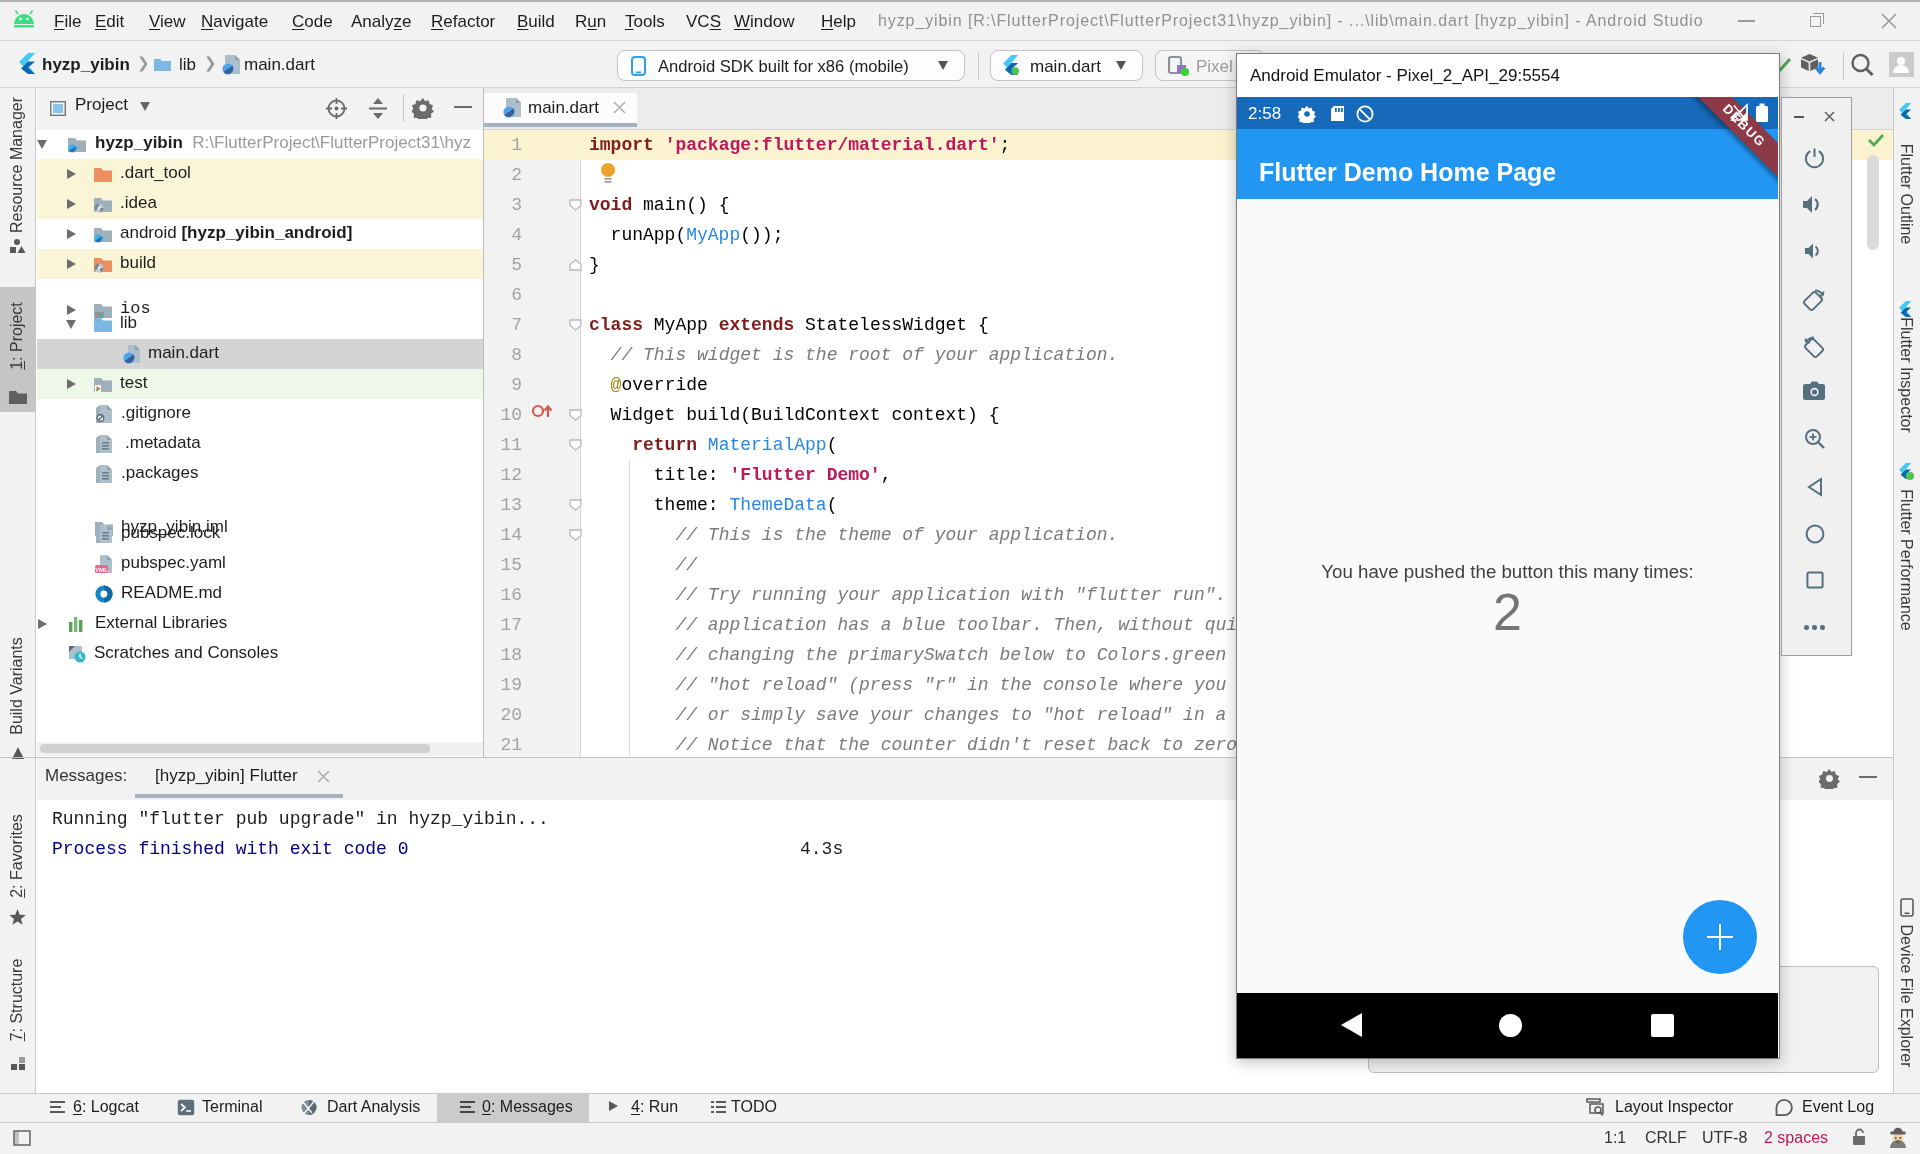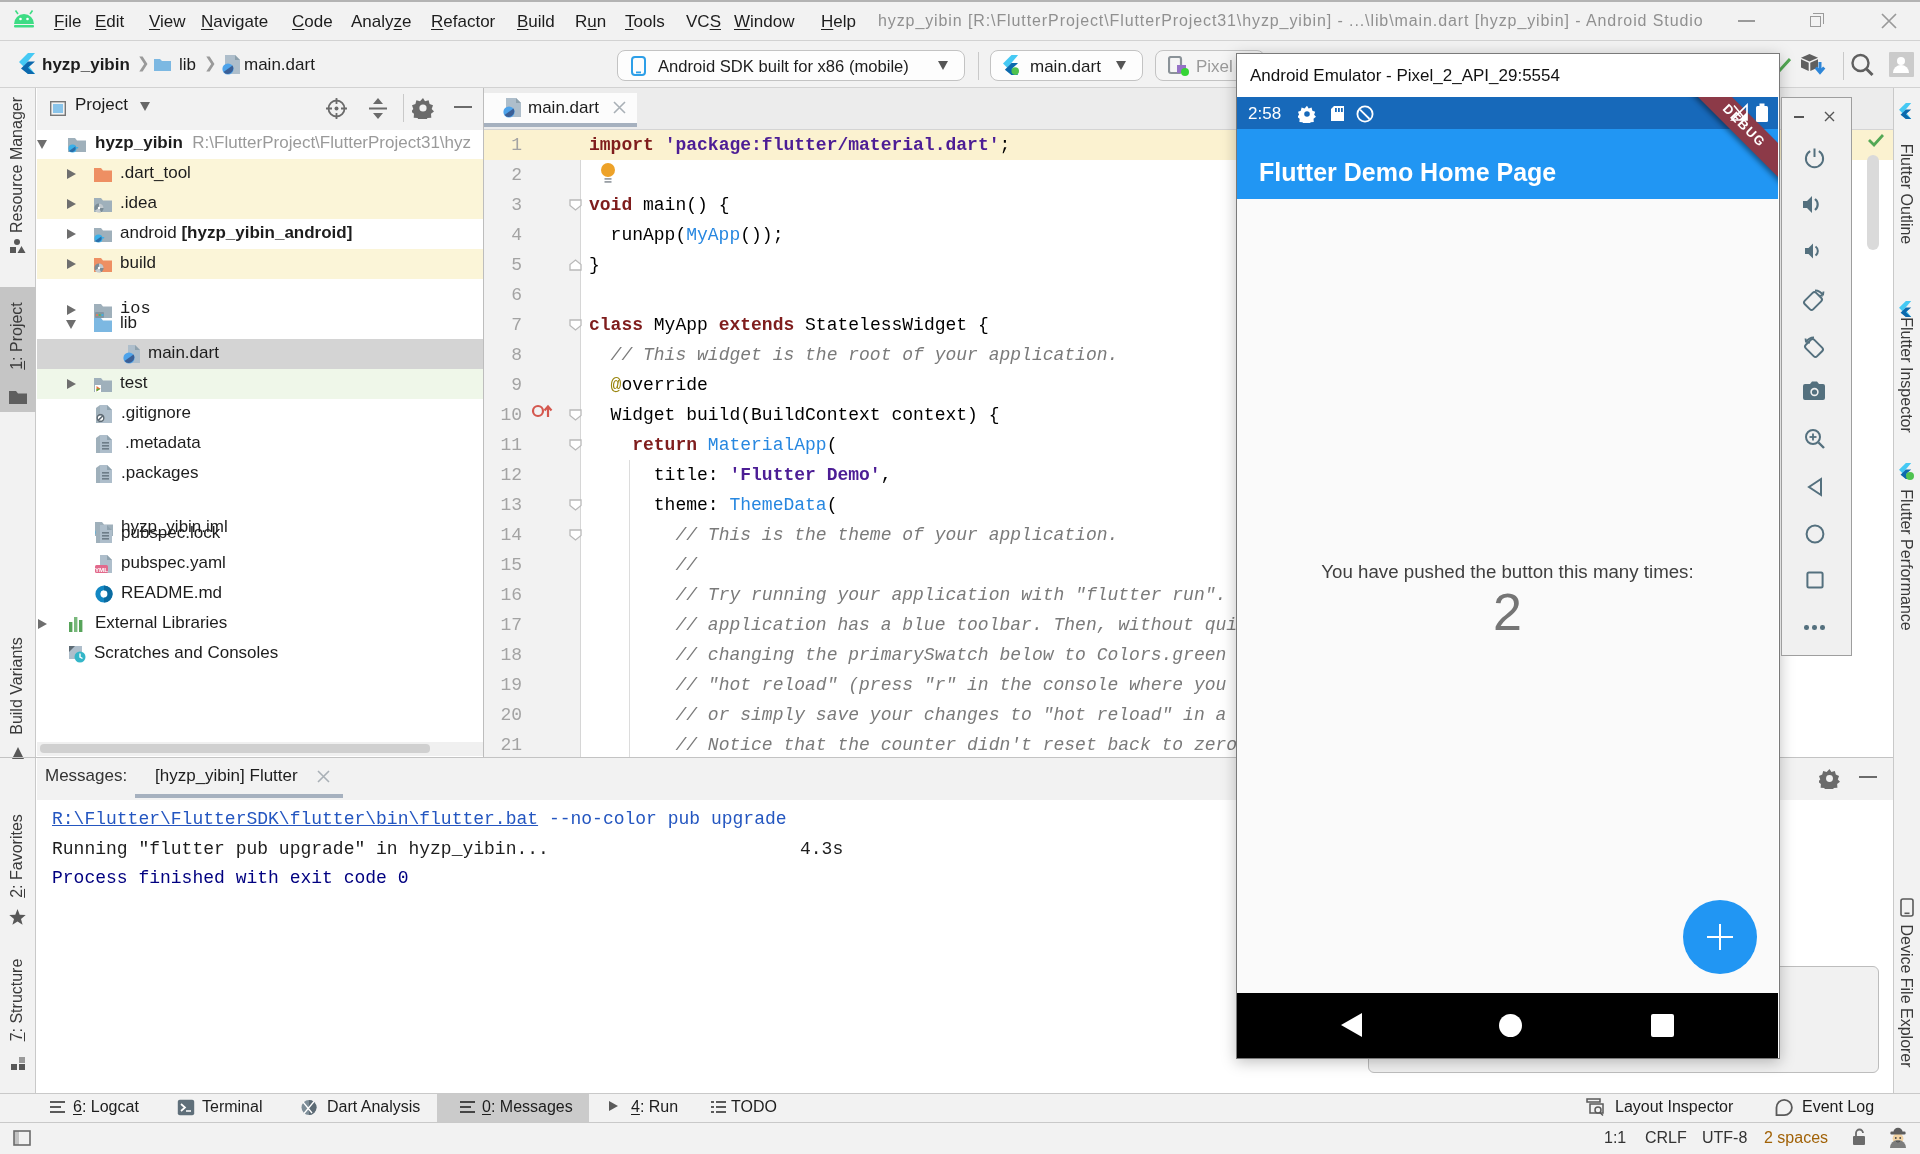--- a/index.html
+++ b/index.html
@@ -11,21 +11,21 @@
 .vr{position:absolute;white-space:nowrap;transform:translate(-50%,-50%) rotate(90deg);font-size:16px;color:#3a3a3a}
 .row{position:absolute;left:37px;width:446px;height:30px;overflow:hidden;white-space:nowrap}
 .tri{position:absolute;width:0;height:0}
 .tri.e{border-left:9px solid #6e6e6e;border-top:5.5px solid transparent;border-bottom:5.5px solid transparent}
 .tri.o{border-top:9px solid #6e6e6e;border-left:5.5px solid transparent;border-right:5.5px solid transparent}
 .ticon{position:absolute;top:5px;width:20px;height:20px}
 .tlabel{position:absolute;top:4px;font-size:17px}
 u{text-decoration:underline;text-underline-offset:2px}
 pre{font-family:"Liberation Mono",monospace}
 .k{color:#7f1d1d;font-weight:bold}
-.s{color:#4c1d95;font-weight:bold}
+.s{color:#be185d;font-weight:bold}
 .c{color:#7a7a7a;font-style:italic}
 .b{color:#2787e0}
 .fold{position:absolute;left:569px;width:13px;height:12px}
 </style>
 </head>
 <body>
 
 <div class="abs" style="left:0;top:0;width:1920px;height:2px;background:#b3b3b3;z-index:5"></div>
 <div class="abs" style="left:0;top:0;width:1920px;height:41px;background:#f2f2f2;border-bottom:1px solid #d2d2d2"></div>
 <svg class="abs" style="left:10px;top:8px" width="28" height="27" viewBox="0 0 28 27">
@@ -458,21 +458,21 @@
 <div class="abs" style="left:155px;top:766px">[hyzp_yibin] Flutter</div>
 <svg class="abs" style="left:317px;top:770px" width="13" height="13">
     <path d="M1 1 L12 12 M12 1 L1 12" stroke="#a9b0b6" stroke-width="1.6"></path>
   </svg>
 <div class="abs" style="left:135px;top:794px;width:208px;height:4px;background:#a6b1bf"></div>
 <svg class="abs" style="left:1819px;top:768px" width="21" height="21" viewBox="0 0 22 22">
     <path d="M11 1 l2 3.2 3.6 -1 1 3.7 3.4 1.4 -1.3 3.7 2.3 2.5 -3 2.3 .3 3.9 -3.9 .3 -1.5 3.5 -3.4 -1.6 -3.4 1.6 -1.5 -3.5 -3.9 -.3 .3 -3.9 -3 -2.3 2.3 -2.5 -1.3 -3.7 3.4 -1.4 1 -3.7 3.6 1 z" fill="#6b6b6b"></path>
     <circle cx="11" cy="11" r="3.6" fill="#f2f2f2"></circle>
   </svg>
 <div class="abs" style="left:1859px;top:776px;width:18px;height:2.4px;background:#6b6b6b"></div>
-<pre class="abs" style="left:52px;top:805px;font-size:18px;line-height:29.5px"><span style="color:#2456c0"><span style="text-decoration:underline">R:\Flutter\FlutterSDK\flutter\bin\flutter.bat</span> --no-color pub upgrade</span>
+<pre class="abs" style="left:52px;top:805px;font-size:18px;line-height:29.5px">
 Running "flutter pub upgrade" in hyzp_yibin...
 <span style="color:#000080">Process finished with exit code 0</span></pre>
 <div class="abs mono" style="left:800px;top:839px;font-size:18px">4.3s</div>
 
 <div class="abs" style="left:0;top:1093px;width:1920px;height:29px;background:#f2f2f2;border-top:1px solid #c9c9c9"></div>
 <div class="abs" style="left:437px;top:1094px;width:152px;height:28px;background:#cbcbcb"></div>
 <svg class="abs" style="left:49px;top:1100px" width="17" height="15">
     <path d="M1 2 h15 M1 7 h11 M1 12 h15" stroke="#5a5a5a" stroke-width="2"></path>
   </svg>
 <div class="abs" style="left:73px;top:1098px;font-size:16px"><u>6</u>: Logcat</div>
@@ -510,21 +510,21 @@
 <div class="abs" style="left:1802px;top:1098px;font-size:16px">Event Log</div>
 
 <div class="abs" style="left:0;top:1122px;width:1920px;height:32px;background:#f2f2f2;border-top:1px solid #c9c9c9"></div>
 <svg class="abs" style="left:13px;top:1130px" width="18" height="16">
     <rect x="1" y="1" width="16" height="14" fill="none" stroke="#6b6b6b" stroke-width="1.6"></rect>
     <rect x="1" y="1" width="5" height="14" fill="#6b6b6b" opacity="0.35"></rect>
   </svg>
 <div class="abs" style="left:1604px;top:1129px;font-size:16px;color:#333">1:1</div>
 <div class="abs" style="left:1645px;top:1129px;font-size:16px;color:#333">CRLF</div>
 <div class="abs" style="left:1702px;top:1129px;font-size:16px;color:#333">UTF-8</div>
-<div class="abs" style="left:1764px;top:1129px;font-size:16px;color:#a16207">2 spaces</div>
+<div class="abs" style="left:1764px;top:1129px;font-size:16px;color:#be185d">2 spaces</div>
 <svg class="abs" style="left:1851px;top:1128px" width="16" height="18">
     <rect x="2" y="8" width="12" height="9" rx="1" fill="#6b6b6b"></rect>
     <path d="M5 8 V5 a3.5 3.5 0 0 1 7 0" fill="none" stroke="#6b6b6b" stroke-width="1.8"></path>
   </svg>
 <svg class="abs" style="left:1887px;top:1127px" width="22" height="22">
     <circle cx="11" cy="11.5" r="5.4" fill="#f3d4a4"></circle>
     <path d="M3 21 a8 8 0 0 1 16 0 z" fill="#7d7d7d"></path>
     <rect x="3.4" y="4.6" width="15.2" height="2.8" rx="1.2" fill="#5e5e5e"></rect>
     <path d="M6.5 5 a4.5 4.2 0 0 1 9 0 z" fill="#5e5e5e"></path>
     <circle cx="8.8" cy="11" r="0.9" fill="#444"></circle>

